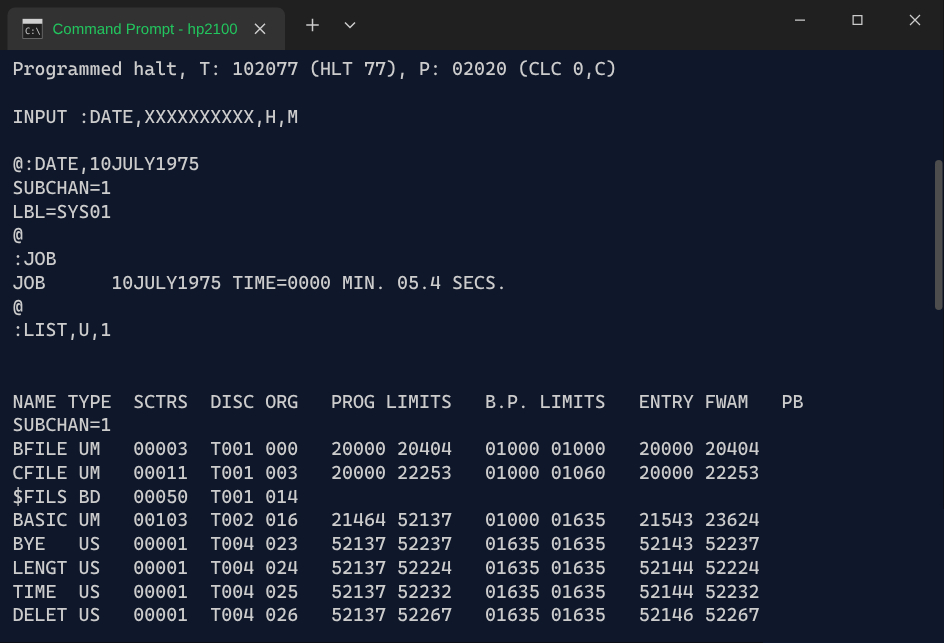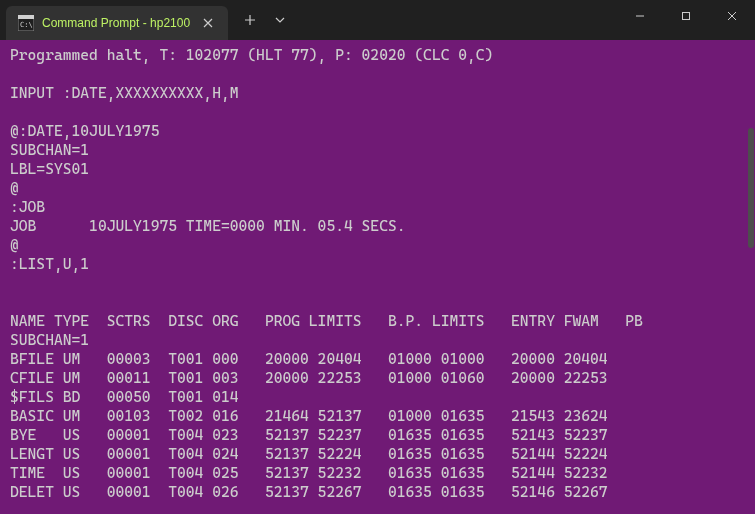--- a/index.html
+++ b/index.html
@@ -45,21 +45,21 @@
   .tab .icon-slot {
     width: 16px;
     height: 16px;
     display: flex;
     align-items: center;
     justify-content: center;
   }
   .tab .label {
     font-family: "Segoe UI", Arial, sans-serif;
     font-size: 12px;
-    color: #bef264;
+    color: #22c55e;
     white-space: nowrap;
   }
   .tab .close {
     margin-left: auto;
     width: 20px;
     height: 20px;
     display: flex;
     align-items: center;
     justify-content: center;
     border-radius: 3px;
@@ -87,21 +87,21 @@
     width: 46px;
     height: 32px;
     display: flex;
     align-items: center;
     justify-content: center;
     color: #cccccc;
   }
 
   .terminal {
     flex: 1 1 auto;
-    background: #701a75;
+    background: #0f172a;
     padding: 6px 10px;
     font-size: 15px;
     line-height: 19px;
     white-space: pre;
     overflow: hidden;
     position: relative;
   }
   .scrollbar {
     position: absolute;
     top: 48px;

